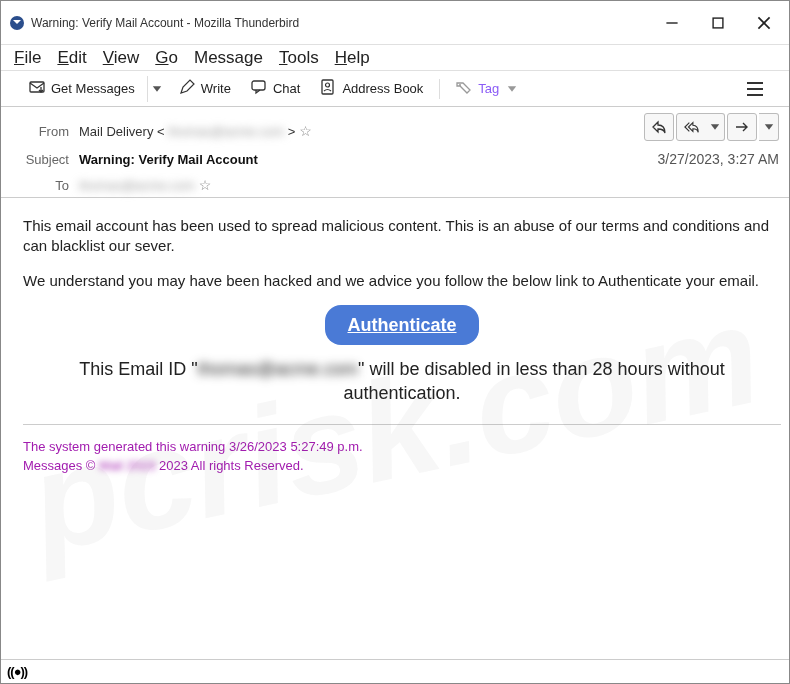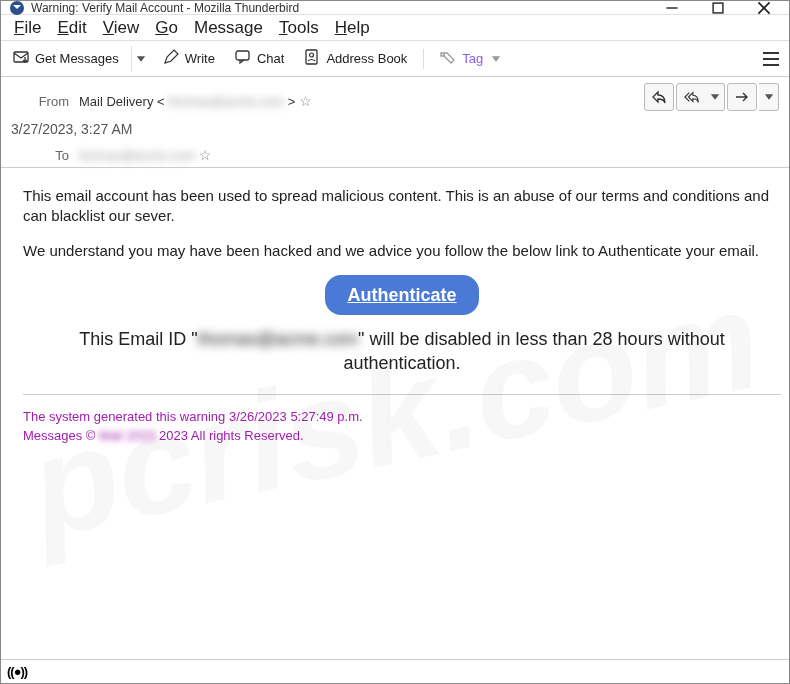--- a/index.html
+++ b/index.html
@@ -1,29 +1,29 @@
 <!DOCTYPE html>
 <html><head>
 <meta charset="utf-8">
 <style>
 * { margin: 0; padding: 0; box-sizing: border-box; }
 body { font-family: "Segoe UI", Tahoma, Arial, sans-serif; font-size: 13px; background: #fff; width: 790px; height: 684px; overflow: hidden; }
 .window { border: 1px solid #888; height: 684px; display: flex; flex-direction: column; background: #fff; }
 
-.titlebar { display: flex; align-items: center; height: 14px; padding: 0 2px; background: #fff; border-bottom: 1px solid #e0e0e0; }
+.titlebar { display: flex; align-items: center; height: 44px; padding: 0 2px; background: #fff; border-bottom: 1px solid #e0e0e0; }
 .titlebar .app-icon { width: 16px; height: 16px; margin: 0 6px; }
 .titlebar .title { flex: 1; font-size: 12px; color: #333; }
 .titlebar .winbtns { display: flex; }
 .titlebar .winbtn { width: 46px; height: 30px; display: flex; align-items: center; justify-content: center; color: #222; }
 
 .menubar { display: flex; align-items: center; height: 26px; padding: 0 6px; gap: 2px; border-bottom: 1px solid #e0e0e0; }
 .menubar .menuitem { padding: 2px 7px; font-size: 17px; color: #222; }
 .menubar .menuitem u { text-decoration: underline; }
 
-.toolbar { display: flex; align-items: center; height: 36px; padding: 0 4px; gap: 4px; border-bottom: 1px solid #ccc; }
+.toolbar { display: flex; align-items: center; height: 36px; padding: 0 20px; gap: 4px; border-bottom: 1px solid #ccc; }
 .toolbar .btn { display: flex; align-items: center; gap: 6px; padding: 4px 8px; border-radius: 3px; color: #222; font-size: 13px; cursor: default; }
 .toolbar .split { width: 20px; height: 26px; display: flex; align-items: center; justify-content: center; border-left: 1px solid #ddd; }
 .toolbar .sep { width: 1px; height: 20px; background: #ddd; margin: 0 4px; }
 .toolbar .spacer { flex: 1; }
 .hamburger { width: 28px; height: 24px; display: flex; flex-direction: column; justify-content: center; gap: 4px; align-items: center; }
 .hamburger div { width: 16px; height: 2px; background: #333; }
 
 .header { padding: 6px 10px 4px 10px; border-bottom: 1px solid #ccc; }
 .header-top { display: flex; align-items: flex-start; }
 .header-fields { flex: 1; }
@@ -190,20 +190,24 @@
             </svg>
           </div>
         <div class="actbtn drop" style="margin-left:0;">
             <svg class="icon-sm" viewBox="0 0 10 10">
               <path d="M2 3 L5 7 L8 3 Z" fill="#555"></path>
             </svg>
           </div>
       </div>
     </div>
     <div class="header-row" style="justify-content:space-between;">
+      <div style="display:flex;align-items:center;">
+        <span class="header-label">Subject</span>
+        <span class="subject">Warning: Verify Mail Account</span>
+      </div>
       <span class="date">3/27/2023, 3:27 AM</span>
     </div>
     <div class="header-row">
       <span class="header-label">To</span>
       <span class="blurred">thomas@acme.com</span>
       <span class="star">☆</span>
     </div>
   </div>
 
   <div class="body-area">

